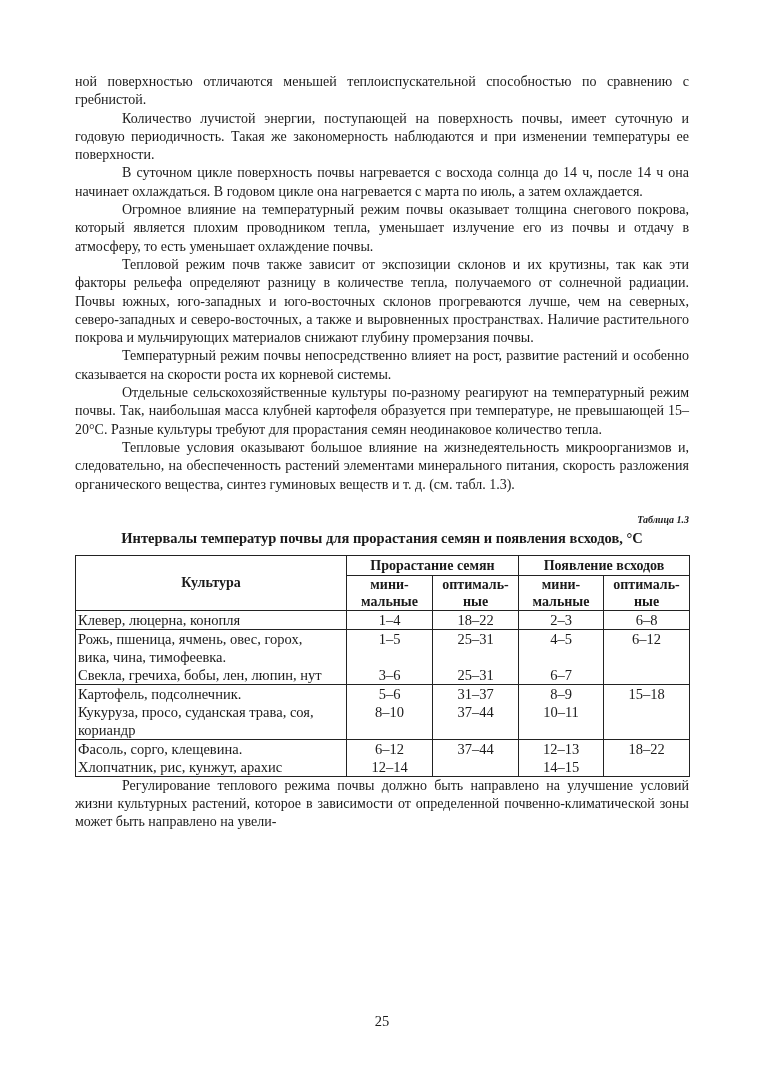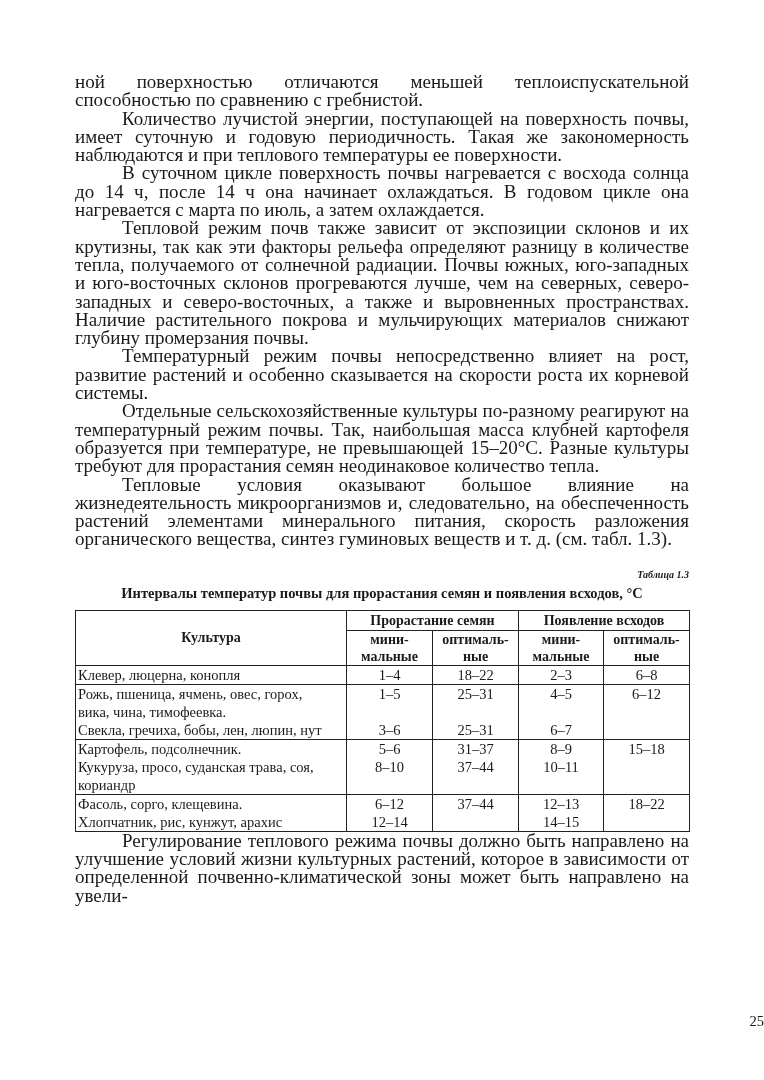--- a/index.html
+++ b/index.html
@@ -3,21 +3,21 @@
 <meta charset="utf-8">
 <style>
   html, body { margin: 0; padding: 0; background: #ffffff; }
   body {
     width: 764px; height: 1080px; position: relative; overflow: hidden;
     font-family: "Liberation Serif", "DejaVu Serif", serif;
     color: #1a1a1a;
   }
   .page { position: absolute; left: 75px; top: 73px; width: 614px; }
   .p {
-    font-size: 19px; line-height: 18.3px; margin: 0;
+    font-size: 14px; line-height: 18.3px; margin: 0;
     text-align: justify; text-align-last: left;
   }
   .p.indent { text-indent: 47px; }
   .tbl-label {
     font-style: italic; font-size: 10px; text-align: right;
     margin-top: 18px; line-height: 16px; font-weight: bold;
   }
   .tbl-title {
     font-weight: bold; font-size: 14.5px; text-align: center;
     line-height: 17px; margin-top: 2px;
@@ -25,30 +25,31 @@
   table.t {
     border-collapse: collapse; width: 614px; margin-top: 8px;
     font-size: 14.5px; line-height: 18px; table-layout: fixed;
   }
   table.t td, table.t th { border: 1px solid #222; padding: 0 2px; vertical-align: top; }
   table.t th { font-weight: bold; text-align: center; vertical-align: middle; font-size: 14px; line-height: 17px; }
   table.t td.c { text-align: center; }
   table.t td.l { text-align: left; }
   table.t th.grp { padding: 1px 2px; }
   .line { display: block; }
-  .pagenum { position: absolute; top: 1013px; left: 0; width: 764px; text-align: right; font-size: 14.5px; }
+  .pagenum { position: absolute; top: 1013px; left: 0; width: 764px; text-align: center; font-size: 14.5px; }
 </style>
 </head>
 <body>
 
 <div class="page">
   <div id="top-paras">
       <p class="p">ной поверхностью отличаются меньшей теплоиспускательной способностью по сравнению с гребнистой.</p>
-      <p class="p indent">Количество лучистой энергии, поступающей на поверхность почвы, имеет суточную и годовую периодичность. Такая же закономерность наблюдаются и при теплового температуры ее поверхности.</p>
+      <p class="p indent">Количество лучистой энергии, поступающей на поверхность почвы, имеет суточную и годовую периодичность. Такая же закономерность наблюдаются и при изменении температуры ее поверхности.</p>
       <p class="p indent">В суточном цикле поверхность почвы нагревается с восхода солнца до 14 ч, после 14 ч она начинает охлаждаться. В годовом цикле она нагревается с марта по июль, а затем охлаждается.</p>
+      <p class="p indent">Огромное влияние на температурный режим почвы оказывает толщина снегового покрова, который является плохим проводником тепла, уменьшает излучение его из почвы и отдачу в атмосферу, то есть уменьшает охлаждение почвы.</p>
       <p class="p indent">Тепловой режим почв также зависит от экспозиции склонов и их крутизны, так как эти факторы рельефа определяют разницу в количестве тепла, получаемого от солнечной радиации. Почвы южных, юго-западных и юго-восточных склонов прогреваются лучше, чем на северных, северо-западных и северо-восточных, а также и выровненных пространствах. Наличие растительного покрова и мульчирующих материалов снижают глубину промерзания почвы.</p>
       <p class="p indent">Температурный режим почвы непосредственно влияет на рост, развитие растений и особенно сказывается на скорости роста их корневой системы.</p>
       <p class="p indent">Отдельные сельскохозяйственные культуры по-разному реагируют на температурный режим почвы. Так, наибольшая масса клубней картофеля образуется при температуре, не превышающей 15–20°С. Разные культуры требуют для прорастания семян неодинаковое количество тепла.</p>
       <p class="p indent">Тепловые условия оказывают большое влияние на жизнедеятельность микроорганизмов и, следовательно, на обеспеченность растений элементами минерального питания, скорость разложения органического вещества, синтез гуминовых веществ и т. д. (см. табл. 1.3).</p>
     </div>
 
   <div class="tbl-label">Таблица 1.3</div>
   <div class="tbl-title">
     <span class="line">Интервалы температур почвы для прорастания семян и появления всходов, °С</span>
   </div>

